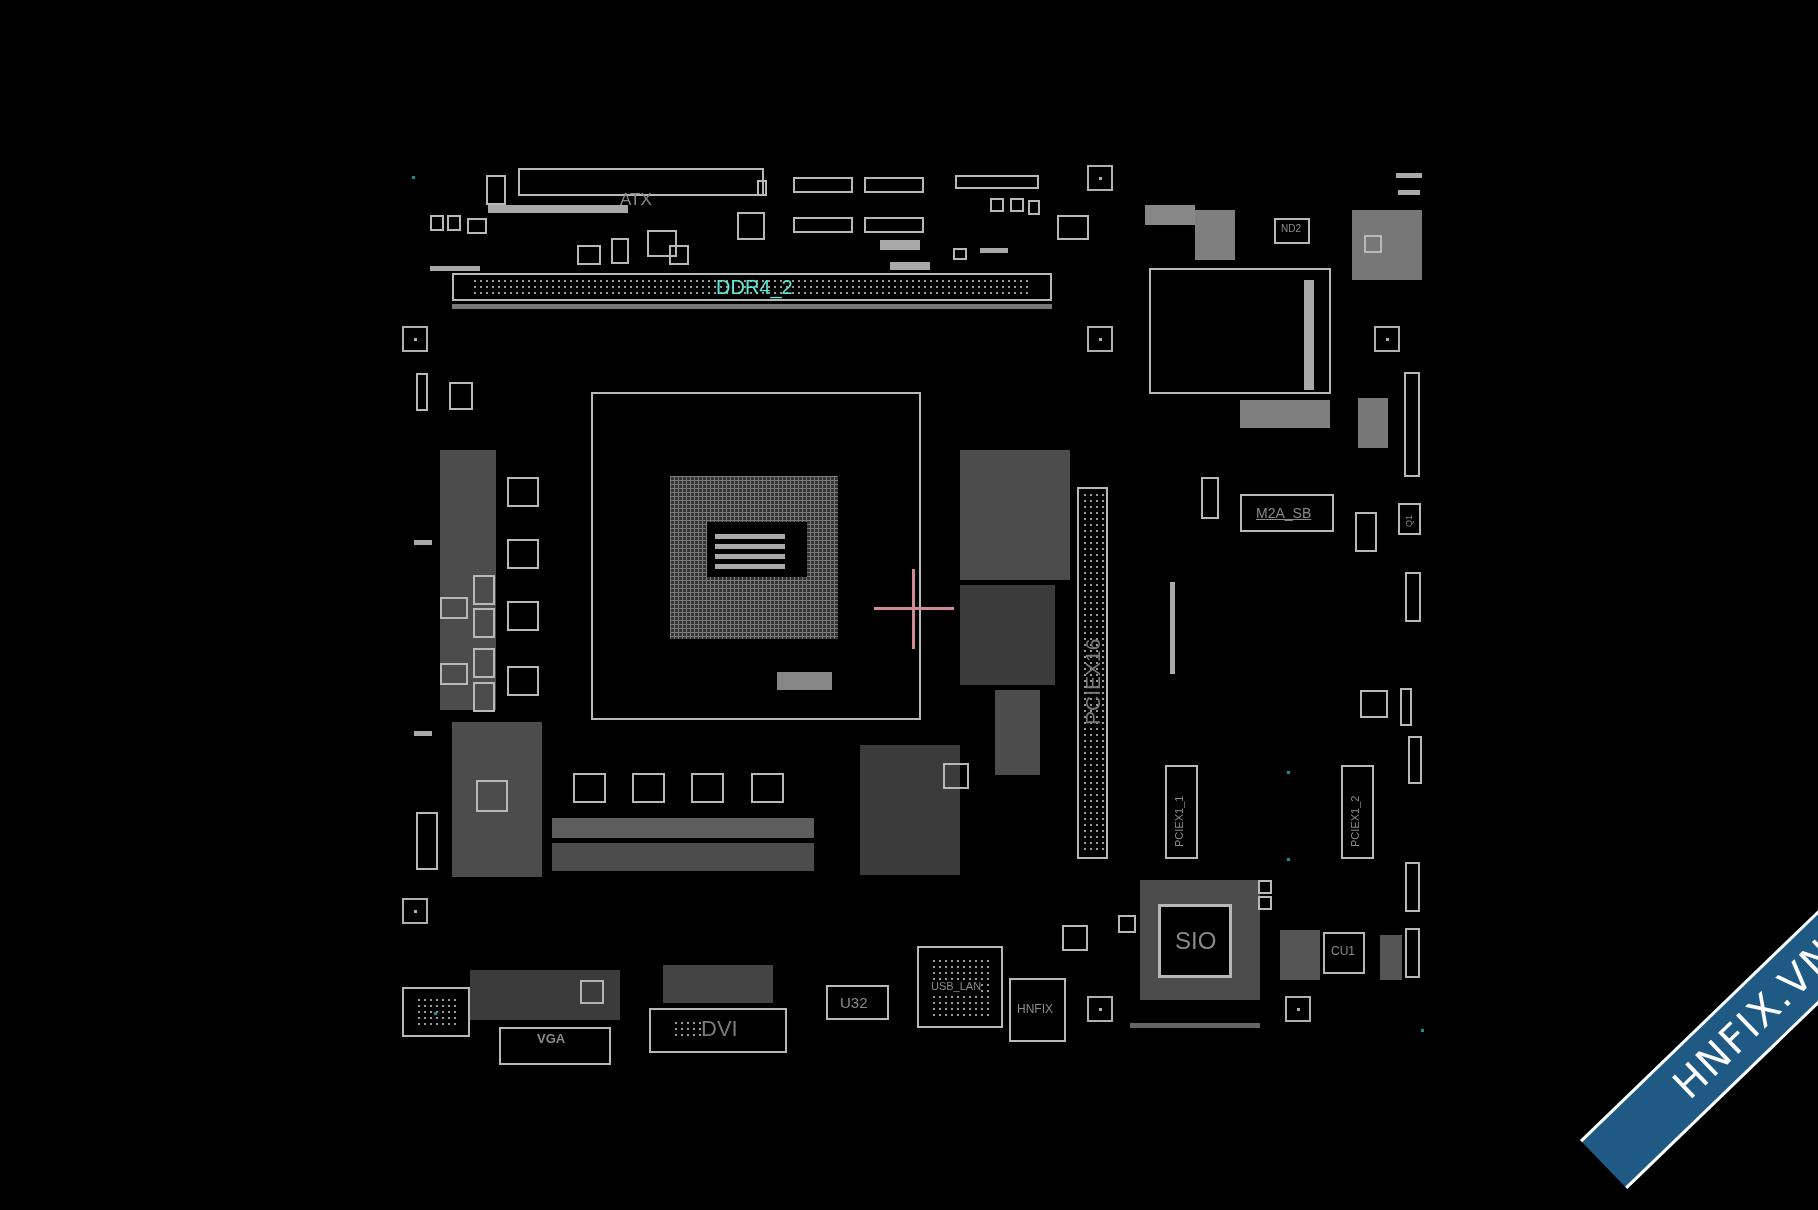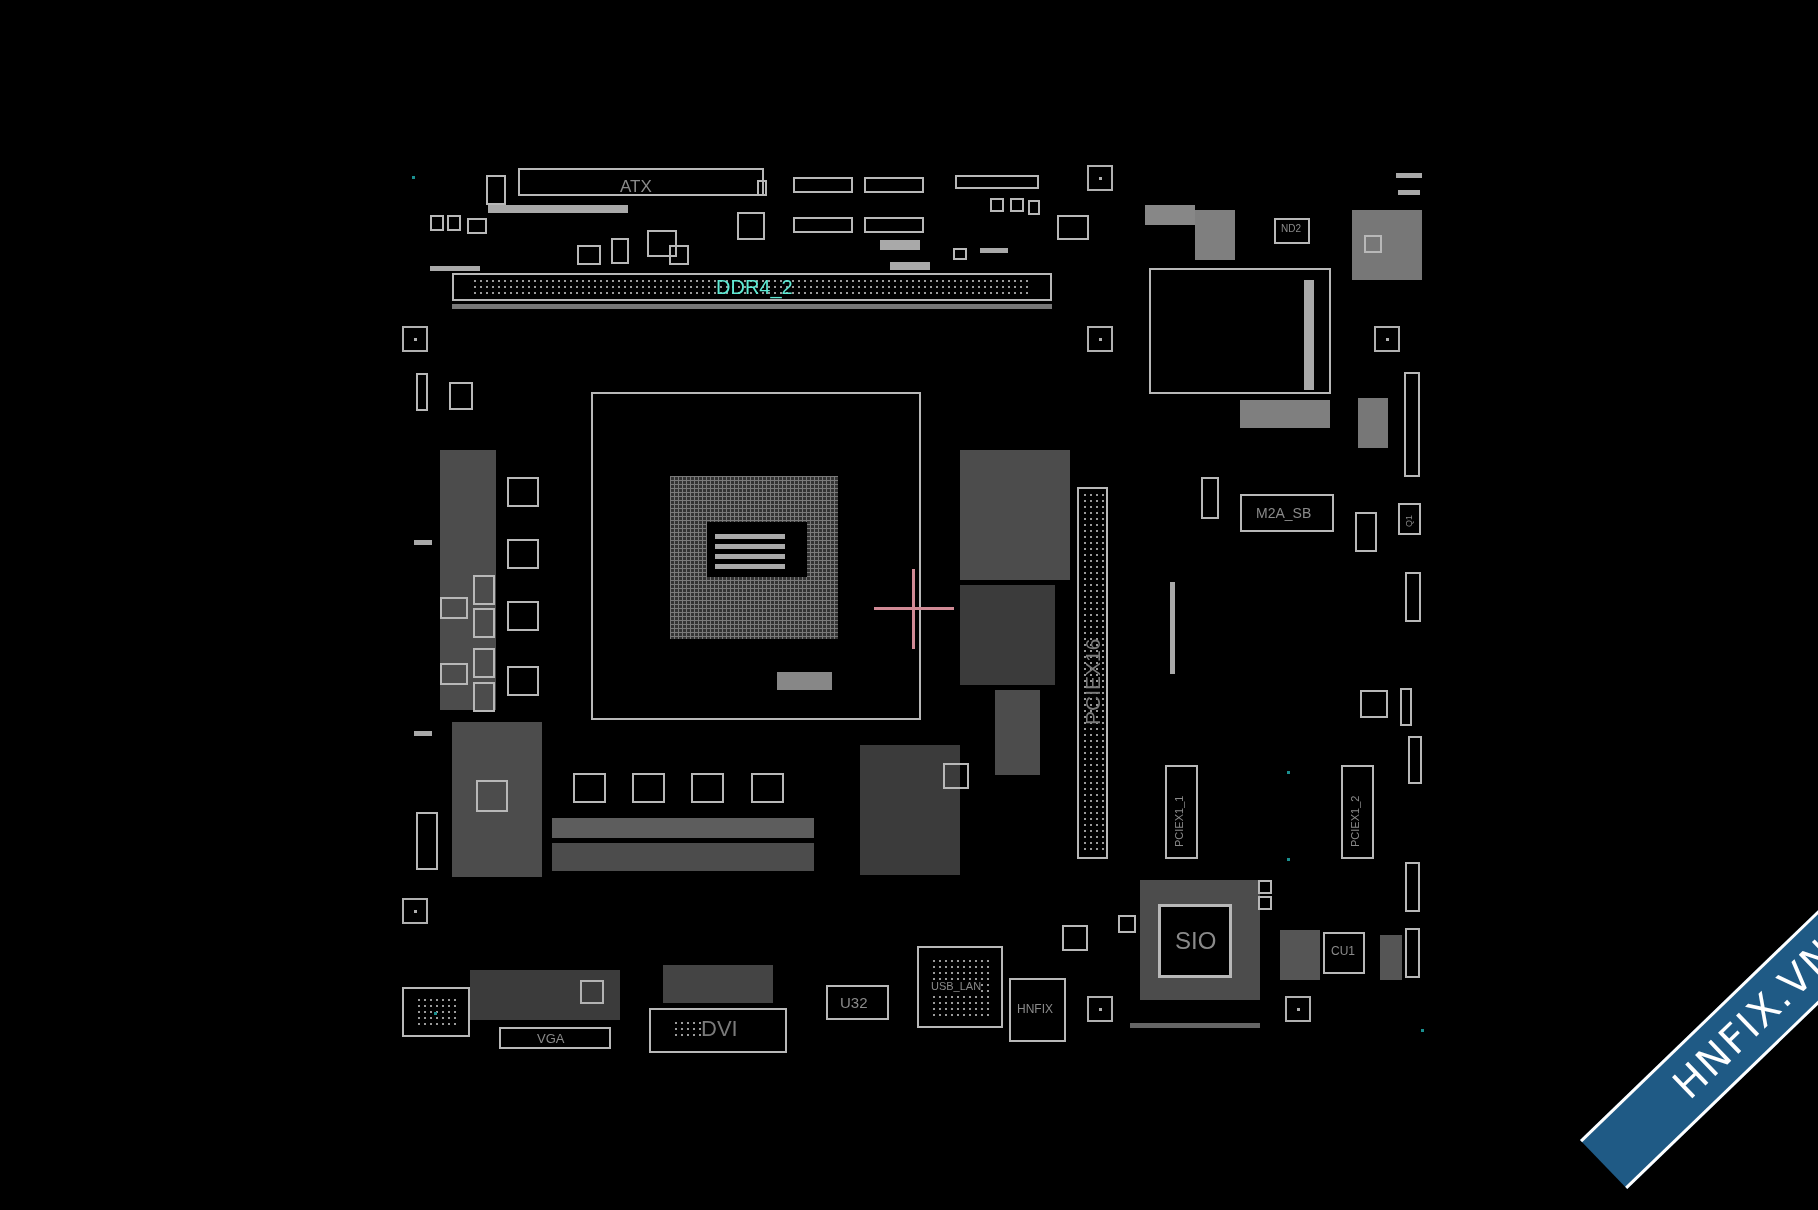--- a/index.html
+++ b/index.html
@@ -20,21 +20,21 @@
   .vtext{position:absolute;transform:rotate(-90deg);transform-origin:left top;color:#8a8a8a;white-space:nowrap;}
   .wm{position:absolute;left:1580px;top:1140px;width:420px;height:62px;background:#1f5a85;border-top:3px solid #fff;border-bottom:3px solid #fff;transform:rotate(-44deg);transform-origin:left top;display:flex;align-items:center;justify-content:center;}
   .wm span{color:#fff;font-size:40px;font-family:"DejaVu Sans",sans-serif;letter-spacing:2px;}
 </style>
 </head>
 <body>
 
 <div class="board">
 
   <div class="c" style="left:518px;top:168px;width:246px;height:28px;">
-    <div class="lbl" style="left:100px;top:7px;font-size:17px;">ATX</div>
+    <div class="lbl" style="left:100px;top:20px;font-size:17px;">ATX</div>
   </div>
   <div class="c" style="left:757px;top:180px;width:10px;height:16px;"></div>
 
   <div class="c" style="left:793px;top:177px;width:60px;height:16px;"></div>
   <div class="c" style="left:864px;top:177px;width:60px;height:16px;"></div>
   <div class="c" style="left:793px;top:217px;width:60px;height:16px;"></div>
   <div class="c" style="left:864px;top:217px;width:60px;height:16px;"></div>
   <div class="c" style="left:955px;top:175px;width:84px;height:14px;"></div>
 
   <div class="c" style="left:486px;top:175px;width:20px;height:30px;"></div>
@@ -91,21 +91,21 @@
   <div class="c" style="left:1405px;top:572px;width:16px;height:50px;"></div>
   <div class="c" style="left:1400px;top:688px;width:12px;height:38px;"></div>
   <div class="c" style="left:1408px;top:736px;width:14px;height:48px;"></div>
   <div class="c" style="left:1405px;top:862px;width:15px;height:50px;"></div>
   <div class="c" style="left:1405px;top:928px;width:15px;height:50px;"></div>
   <div class="f" style="left:1358px;top:398px;width:30px;height:50px;opacity:.7;"></div>
   <div class="c" style="left:1355px;top:512px;width:22px;height:40px;"></div>
   <div class="c" style="left:1360px;top:690px;width:28px;height:28px;"></div>
 
   <div class="c" style="left:1240px;top:494px;width:94px;height:38px;">
-    <div class="lbl" style="left:14px;top:9px;font-size:14px;">M2A_SB</div>
+    <div class="lbl" style="left:14px;top:9px;font-size:14px;text-decoration:underline;">M2A_SB</div>
   </div>
   <div class="c" style="left:1201px;top:477px;width:18px;height:42px;"></div>
   <div class="f" style="left:1170px;top:582px;width:5px;height:92px;"></div>
 
   <div class="c" style="left:1077px;top:487px;width:31px;height:372px;">
     <div class="dots" style="left:3px;top:3px;width:22px;height:362px;"></div>
     <div class="vtext" style="left:2px;top:236px;font-size:21px;color:#7a7a7a;">PCIEX16</div>
   </div>
 
   <div class="c" style="left:1165px;top:765px;width:33px;height:94px;">
@@ -171,21 +171,21 @@
 
   <div class="c" style="left:1323px;top:932px;width:42px;height:42px;">
     <div class="lbl" style="left:6px;top:10px;font-size:12px;">CU1</div>
   </div>
   <div class="f" style="left:1280px;top:930px;width:40px;height:50px;opacity:.5;"></div>
   <div class="f" style="left:1380px;top:935px;width:22px;height:45px;opacity:.5;"></div>
 
   <div class="c" style="left:402px;top:987px;width:68px;height:50px;">
     <div class="dots" style="left:12px;top:8px;width:40px;height:30px;"></div>
   </div>
-  <div class="c" style="left:499px;top:1027px;width:112px;height:22px;">
+  <div class="c" style="left:499px;top:1027px;width:112px;height:38px;font-weight:bold;">
     <div class="lbl" style="left:36px;top:2px;font-size:13px;">VGA</div>
   </div>
   <div class="c" style="left:580px;top:980px;width:24px;height:24px;"></div>
   <div class="f" style="left:470px;top:970px;width:150px;height:50px;opacity:.35;"></div>
 
   <div class="c" style="left:649px;top:1008px;width:138px;height:45px;">
     <div class="dots" style="left:22px;top:10px;width:28px;height:20px;"></div>
     <div class="lbl" style="left:50px;top:6px;font-size:22px;color:#7a7a7a;">DVI</div>
   </div>
   <div class="f" style="left:663px;top:965px;width:110px;height:38px;opacity:.4;"></div>

